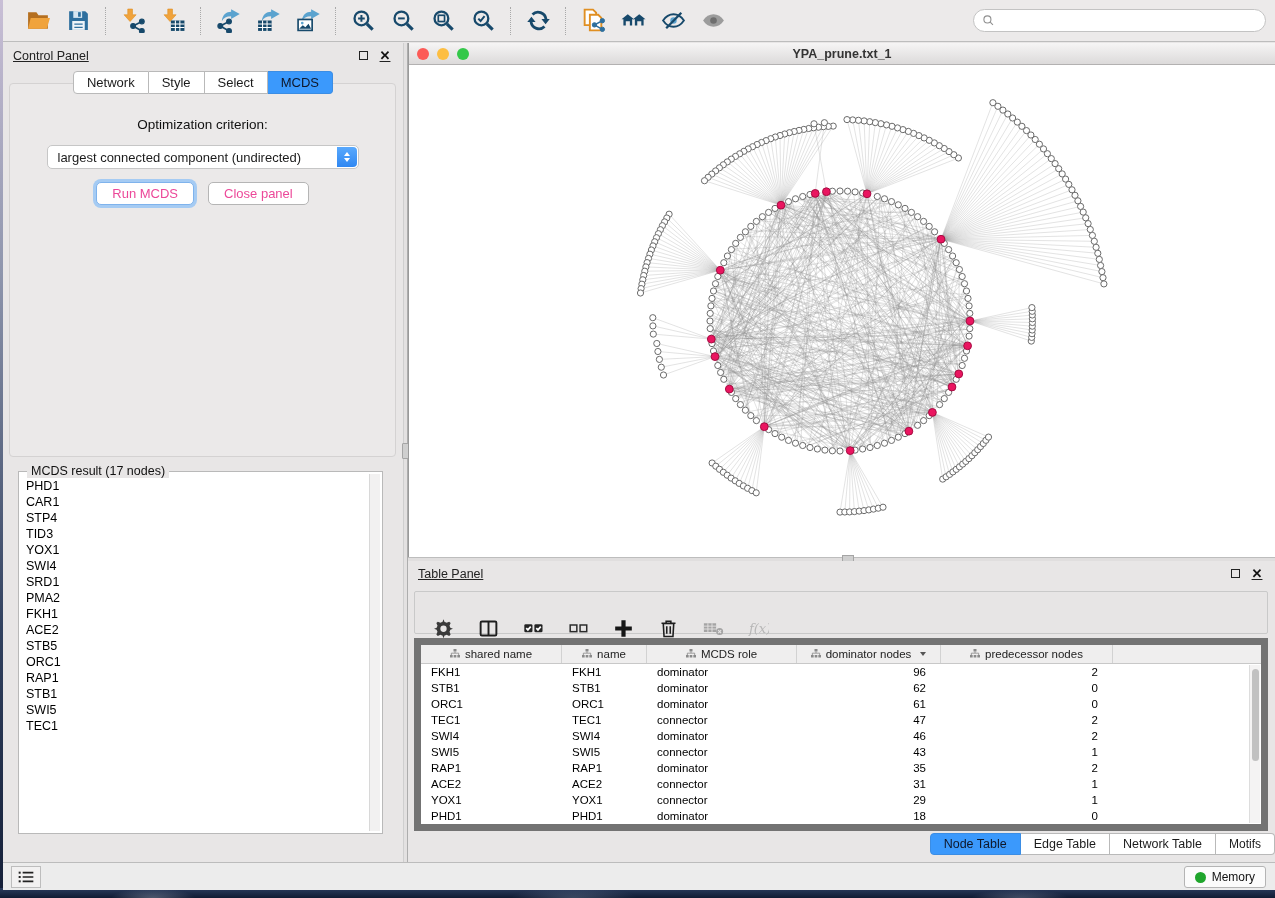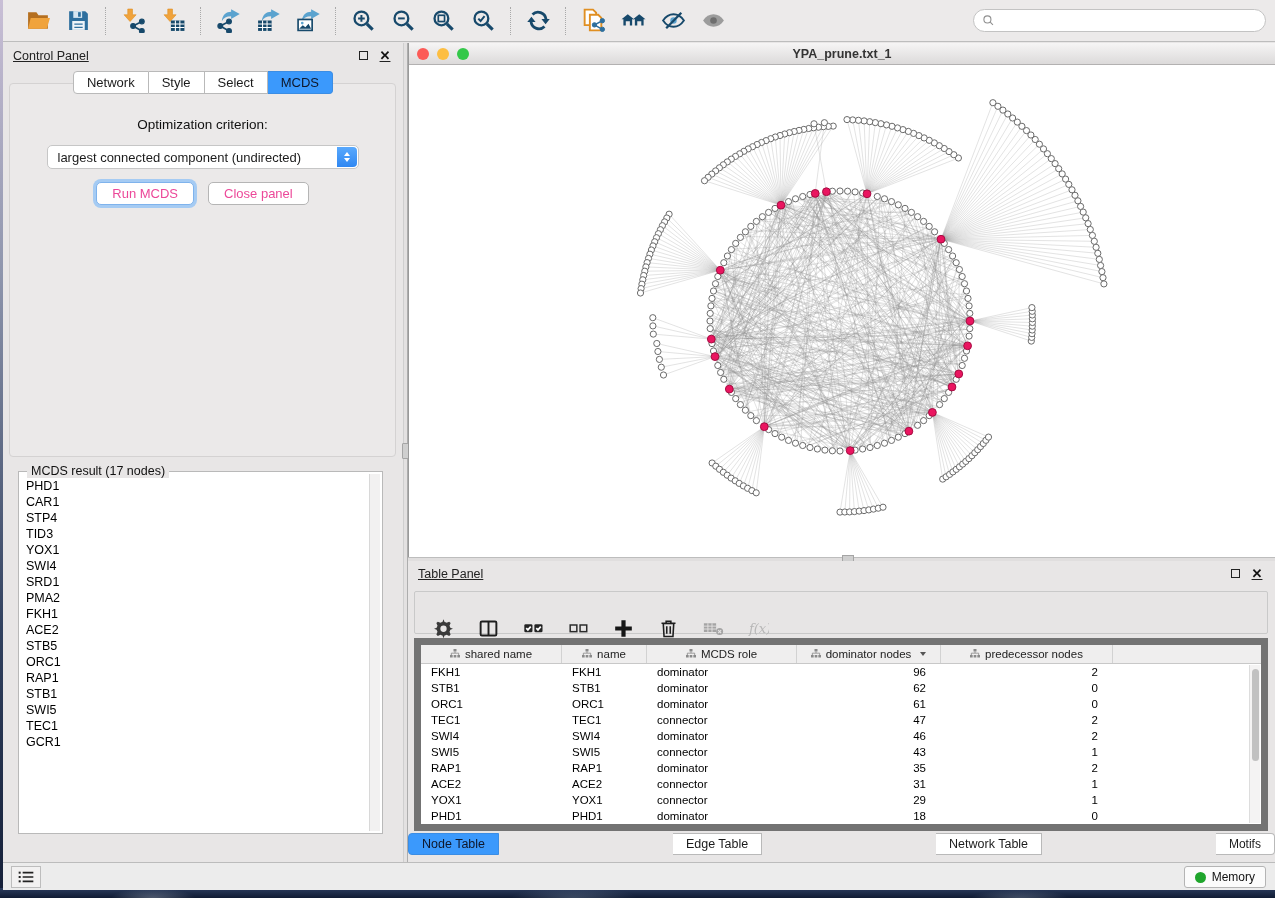--- a/index.html
+++ b/index.html
@@ -93,21 +93,21 @@
     border-right:1px solid #d2d2d2; flex:0 0 auto; position:relative; }
   .th svg.typ { width:10px; height:10px; }
   .th .caret { width:0;height:0;border-left:3.5px solid transparent;border-right:3.5px solid transparent;border-top:4px solid #555; margin-left:4px; }
   .tbl-body { position:relative; }
   .tr { display:flex; height:16px; align-items:center; font-size:11.5px; color:#000; }
   .td { flex:0 0 auto; padding:0 10px; white-space:nowrap; overflow:hidden; }
   .td.num { text-align:right; padding-right:15px; }
   .tbl-vscroll { position:absolute; right:1px; top:20px; bottom:1px; width:11px; background:#f4f3f3; border-left:1px solid #ddd; }
   .tbl-vscroll .thumb { position:absolute; top:4px; left:1.5px; width:7px; height:92px; background:#c1c1c1; border-radius:4px; }
 
-  .tp-tabs { position:absolute; left:0; right:0; top:272px; display:flex; justify-content:space-between; }
+  .tp-tabs { position:absolute; left:0; right:0; top:272px; display:flex; justify-content:flex-end; }
   .status-bar { position:absolute; left:0; right:0; bottom:0; height:28px; background:#ececec; border-top:1px solid #bcbcbc; }
   .list-btn { position:absolute; left:8px; top:3px; width:30px; height:22px; background:#f2f1f1; border:1px solid #bdbdbd;
     display:flex; align-items:center; justify-content:center; }
   .list-btn svg { width:16px; height:14px; }
   .mem-btn { position:absolute; right:9px; top:3px; height:22px; background:#fbfbfb; border:1px solid #b4b4b4; border-radius:3px;
     display:flex; align-items:center; gap:6px; padding:0 10px; font-size:12px; color:#111; }
   .mem-dot { width:11px; height:11px; border-radius:50%; }
 </style>
 </head>
 <body>
@@ -339,21 +339,20 @@
               <div>SRD1</div>
               <div>PMA2</div>
               <div>FKH1</div>
               <div>ACE2</div>
               <div>STB5</div>
               <div>ORC1</div>
               <div>RAP1</div>
               <div>STB1</div>
               <div>SWI5</div>
               <div>TEC1</div>
-              <div>GCR1</div>
             </div>
           <div class="mcds-scroll"></div>
         </div>
       </div>
 
       <div class="v-split">
           <div class="grip"></div>
         </div>
 
       <div class="right-col">

